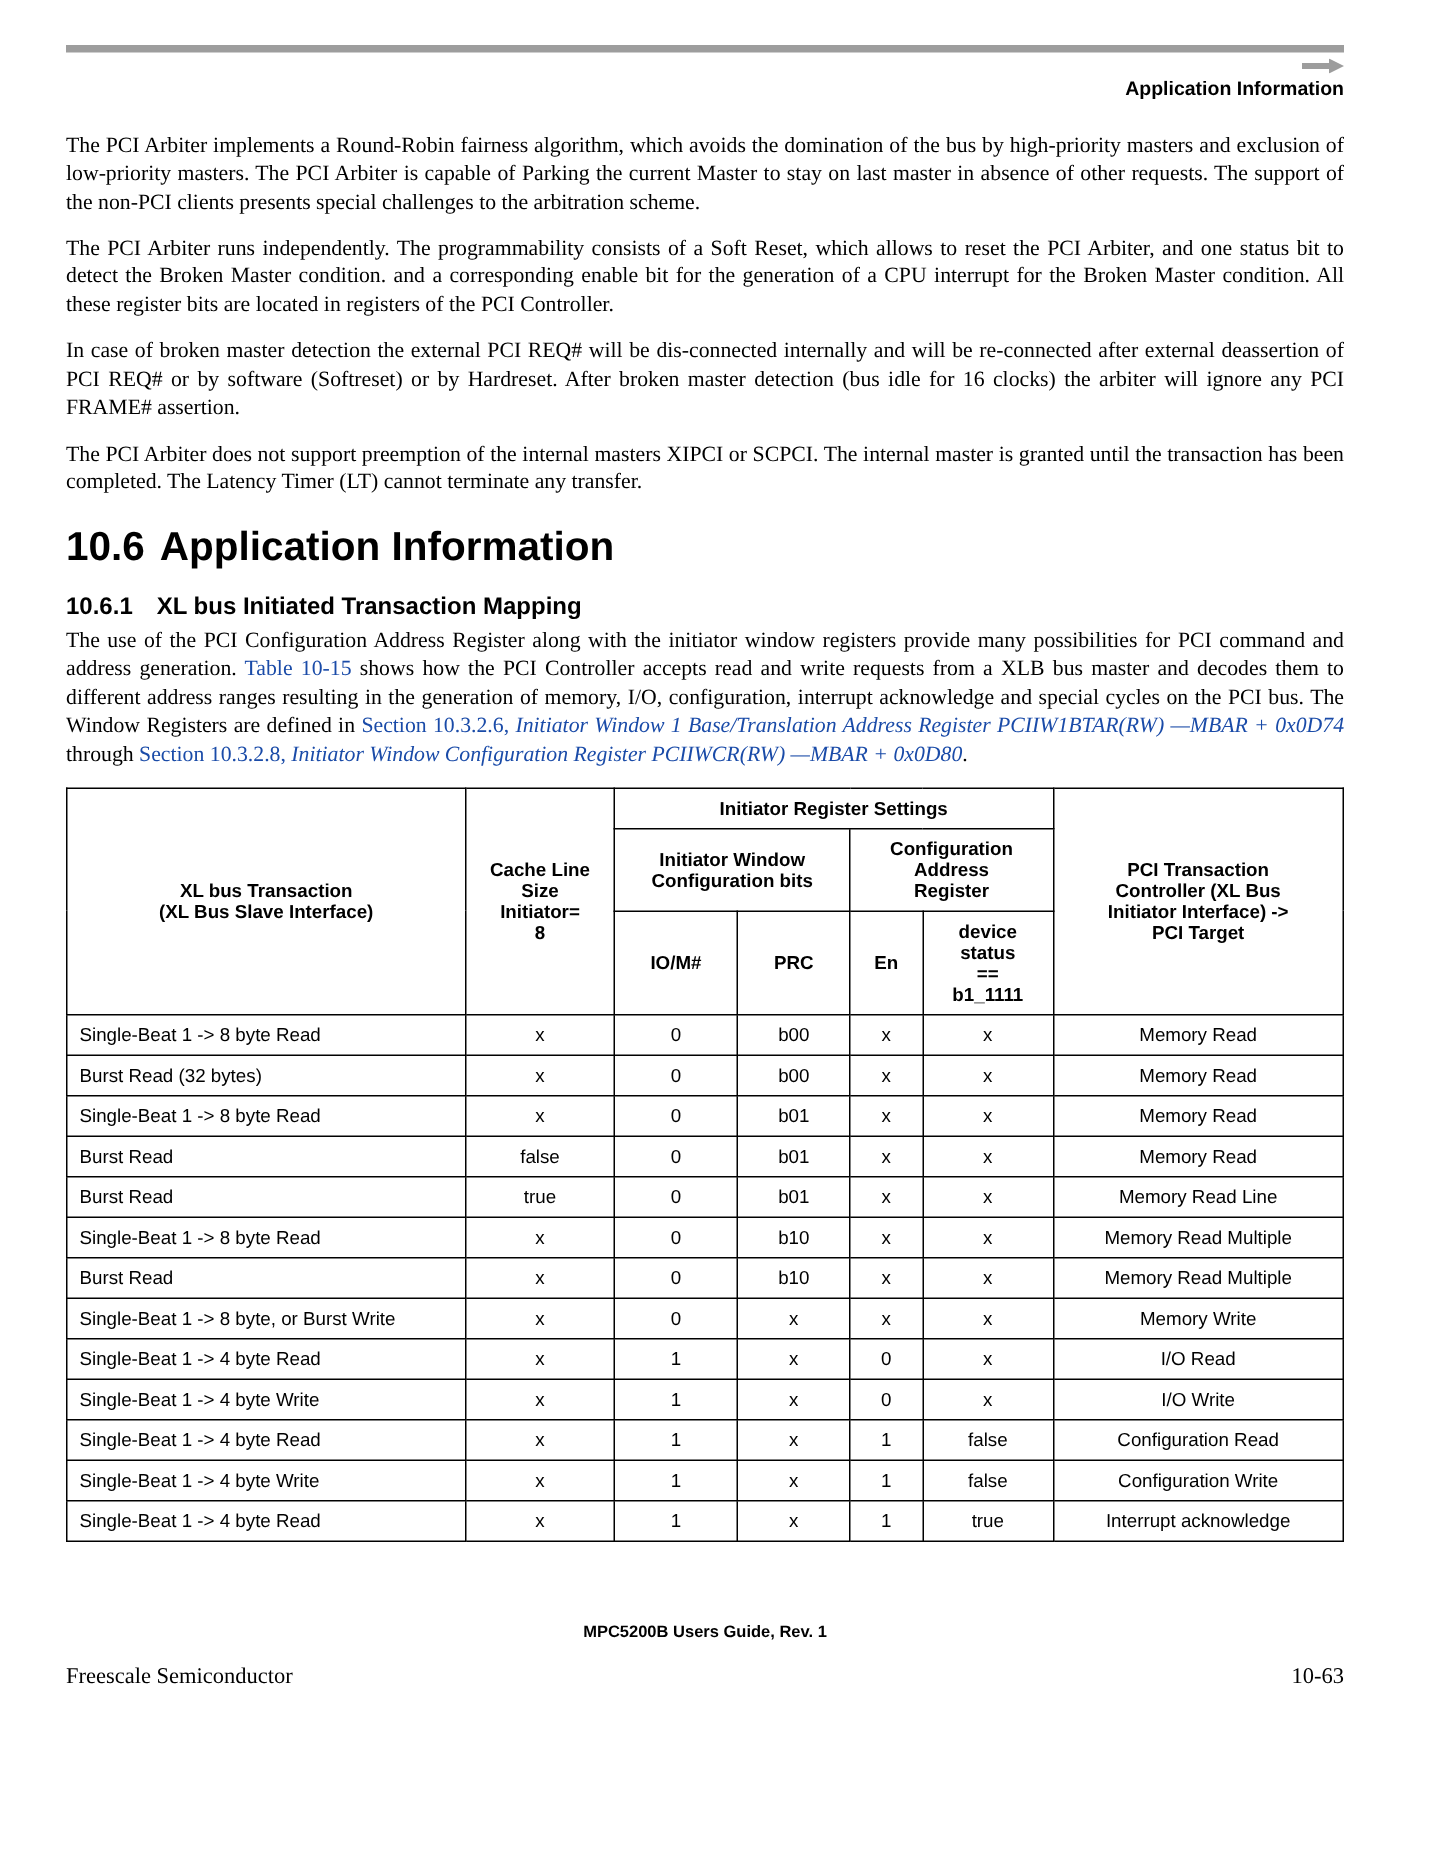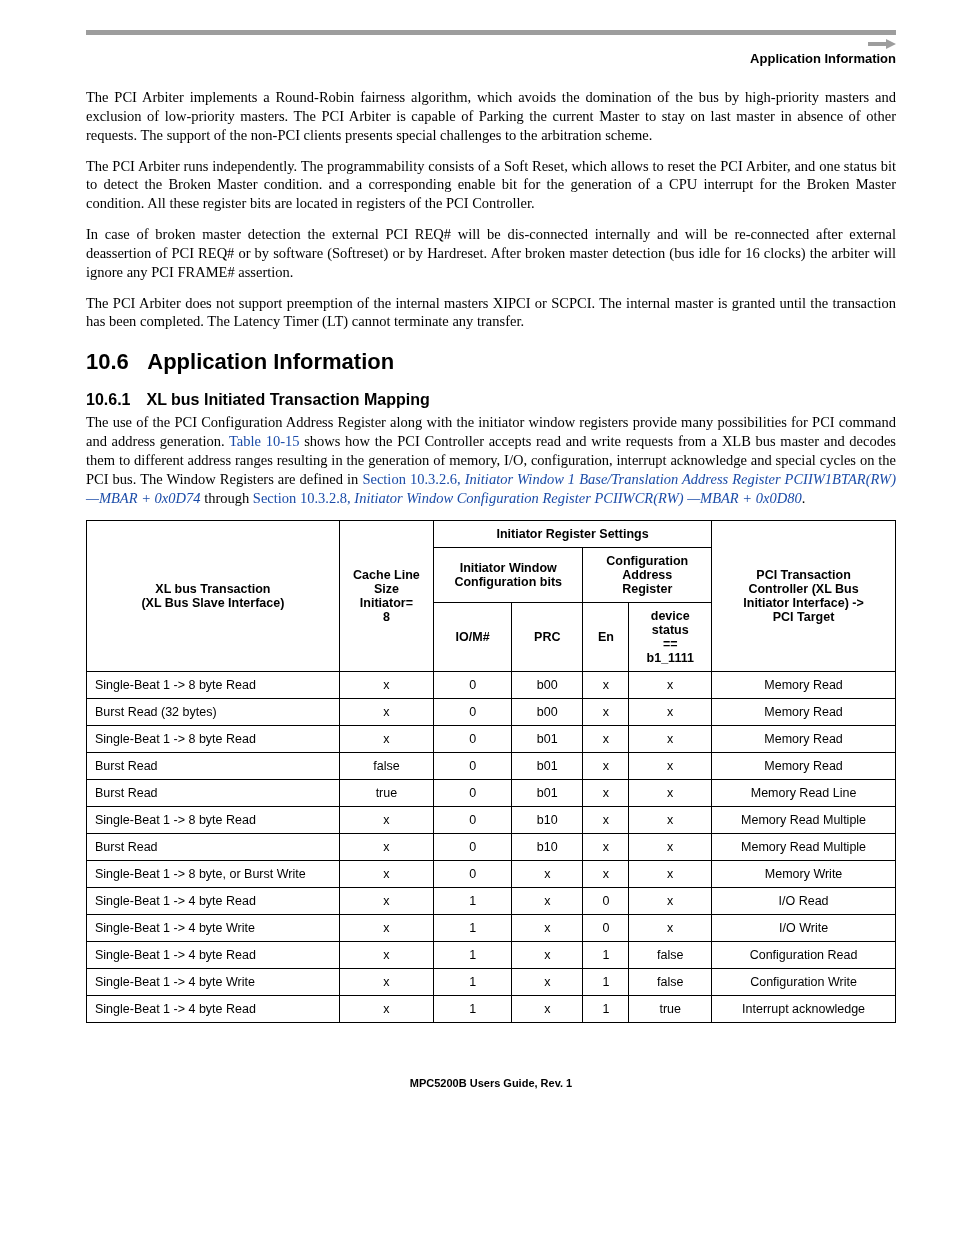--- a/index.html
+++ b/index.html
@@ -11,21 +11,21 @@
   body {
     font-family: "Times New Roman", Times, serif;
     font-size: 14.5px;
     color: var(--ink);
     margin: 0;
     background: #fff;
   }
   .page {
     width: 954px;
     margin: 0 auto;
-    padding: 30px 58px 40px 86px;
+    padding: 30px 58px 40px 44px;
     position: relative;
   }
   .hr-top {
     height: 5px;
     background: #9d9d9d;
     margin-bottom: 4px;
   }
   .arrow-row {
     display: flex;
     justify-content: flex-end;
@@ -41,21 +41,21 @@
     margin-bottom: 22px;
   }
   p.body {
     margin: 0 0 12px 0;
     line-height: 1.30;
     text-align: justify;
   }
   h1.sec {
     font-family: Arial, Helvetica, sans-serif;
     font-weight: bold;
-    font-size: 22px;
+    font-size: 27px;
     margin: 18px 0 4px 0;
   }
   h2.sec {
     font-family: Arial, Helvetica, sans-serif;
     font-weight: bold;
     font-size: 16px;
     margin: 16px 0 4px 0;
   }
   .num { display: inline-block; min-width: 56px; }
   a.xref {
@@ -292,14 +292,18 @@
           <td class="c">1</td>
           <td class="c">x</td>
           <td class="c">1</td>
           <td class="c">true</td>
           <td class="c">Interrupt acknowledge</td>
         </tr>
       </tbody>
   </table>
 
   <div class="footer-guide">MPC5200B Users Guide, Rev. 1</div>
+  <div class="footer-row">
+    <span>Freescale Semiconductor</span>
+    <span>10-63</span>
+  </div>
 
 </div>
 
 </body></html>

